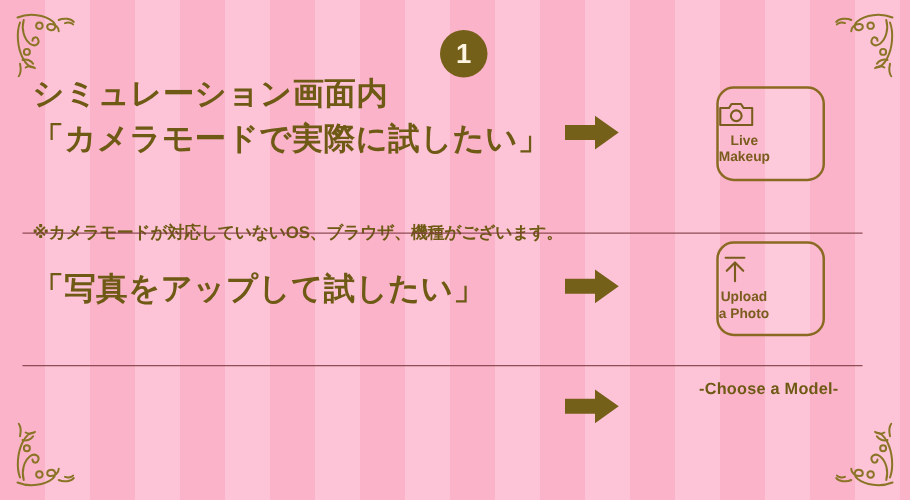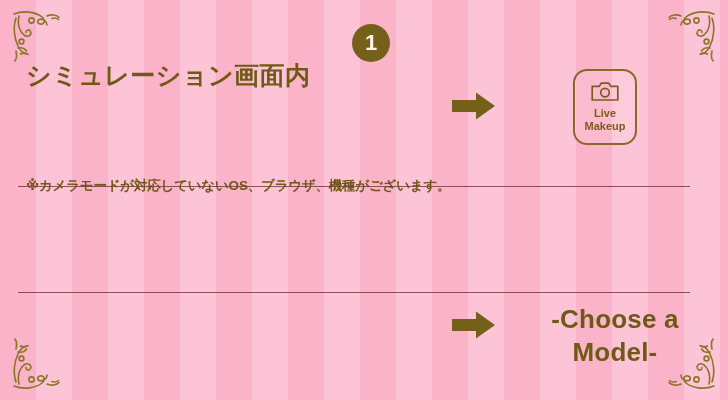--- a/index.html
+++ b/index.html
@@ -89,28 +89,28 @@
   
   .arrow {
     position: absolute;
     width: 44px;
     height: 30px;
   }
 
   
   .action-btn {
     position: absolute;
-    width: 64px;
+    width: 87px;
     height: 76px;
     border: 2px solid #8a6a22;
     border-radius: 14px;
     background: rgba(255, 255, 255, 0.10);
     display: flex;
     flex-direction: column;
-    align-items: center;
+    align-items: flex-start;
     justify-content: center;
     box-sizing: border-box;
   }
   .action-btn .btn-icon {
     display: block;
     margin-bottom: 5px;
   }
   .action-btn .btn-label {
     color: #7a5d1e;
     font-size: 11px;
@@ -121,21 +121,21 @@
   }
 
   
   .model-text {
     position: absolute;
     color: #6e5a14;
     text-align: center;
     font-weight: bold;
     line-height: 1.28;
   }
-  .model-text .mt-en { display: block; font-size: 26px; letter-spacing: 0.2px; }
+  .model-text .mt-en { display: block; font-size: 13px; letter-spacing: 0.2px; }
   .model-text .mt-jp { display: block; font-size: 19px; }
 
   
   .divider {
     position: absolute;
     left: 18px;
     width: 672px;
     height: 1px;
     background: #7d3a3f;
     opacity: 0.85;
@@ -208,20 +208,21 @@
     </g>
   </svg>
 
   <div class="badge">
     <span>1</span>
   </div>
 
   <div class="row row-1">
     <div class="headline" style="top:0px;">
       <span class="ln">シミュレーション画面内</span>
+      <span class="ln">「カメラモードで実際に試したい」</span>
     </div>
     <div class="note" style="top:83px;">※カメラモードが対応していないOS、ブラウザ、機種がございます。</div>
 
     <svg class="arrow" style="left:452px; top:33px;" viewBox="0 0 44 30">
       <path d="M0 9 H24 V1.5 L43 15 L24 28.5 V21 H0 Z" fill="#75601a"></path>
     </svg>
 
     <div class="action-btn" style="left:573px; top:11px;">
       <svg class="btn-icon" width="28" height="21" viewBox="0 0 28 21">
         <g fill="none" stroke="#7a5d1e" stroke-width="1.7" stroke-linejoin="round">
@@ -229,20 +230,41 @@
           <circle cx="14" cy="11.6" r="4.3"></circle>
         </g>
       </svg>
       <span class="btn-label">Live
 Makeup</span>
     </div>
   </div>
 
   <div class="divider div-1"></div>
 
+  <div class="row row-2">
+    <div class="headline" style="top:22px;">
+      <span class="ln">「写真をアップして試したい」</span>
+    </div>
+
+    <svg class="arrow" style="left:452px; top:22px;" viewBox="0 0 44 30">
+      <path d="M0 9 H24 V1.5 L43 15 L24 28.5 V21 H0 Z" fill="#75601a"></path>
+    </svg>
+
+    <div class="action-btn" style="left:573px; top:1px;">
+      <svg class="btn-icon" width="26" height="23" viewBox="0 0 26 23">
+        <g fill="none" stroke="#7a5d1e" stroke-width="1.7" stroke-linecap="round" stroke-linejoin="round">
+          <path d="M5.5 2.2 H20.5"></path>
+          <path d="M13 21 V6.4"></path>
+          <path d="M6.4 12.6 L13 6.0 L19.6 12.6"></path>
+        </g>
+      </svg>
+      <span class="btn-label">Upload
+a Photo</span>
+    </div>
+  </div>
 
   <div class="divider div-2"></div>
 
   <div class="row row-3">
 
     <svg class="arrow" style="left:452px; top:10px;" viewBox="0 0 44 30">
       <path d="M0 9 H24 V1.5 L43 15 L24 28.5 V21 H0 Z" fill="#75601a"></path>
     </svg>
 
     <div class="model-text" style="left:508px; top:3px; width:214px;">

